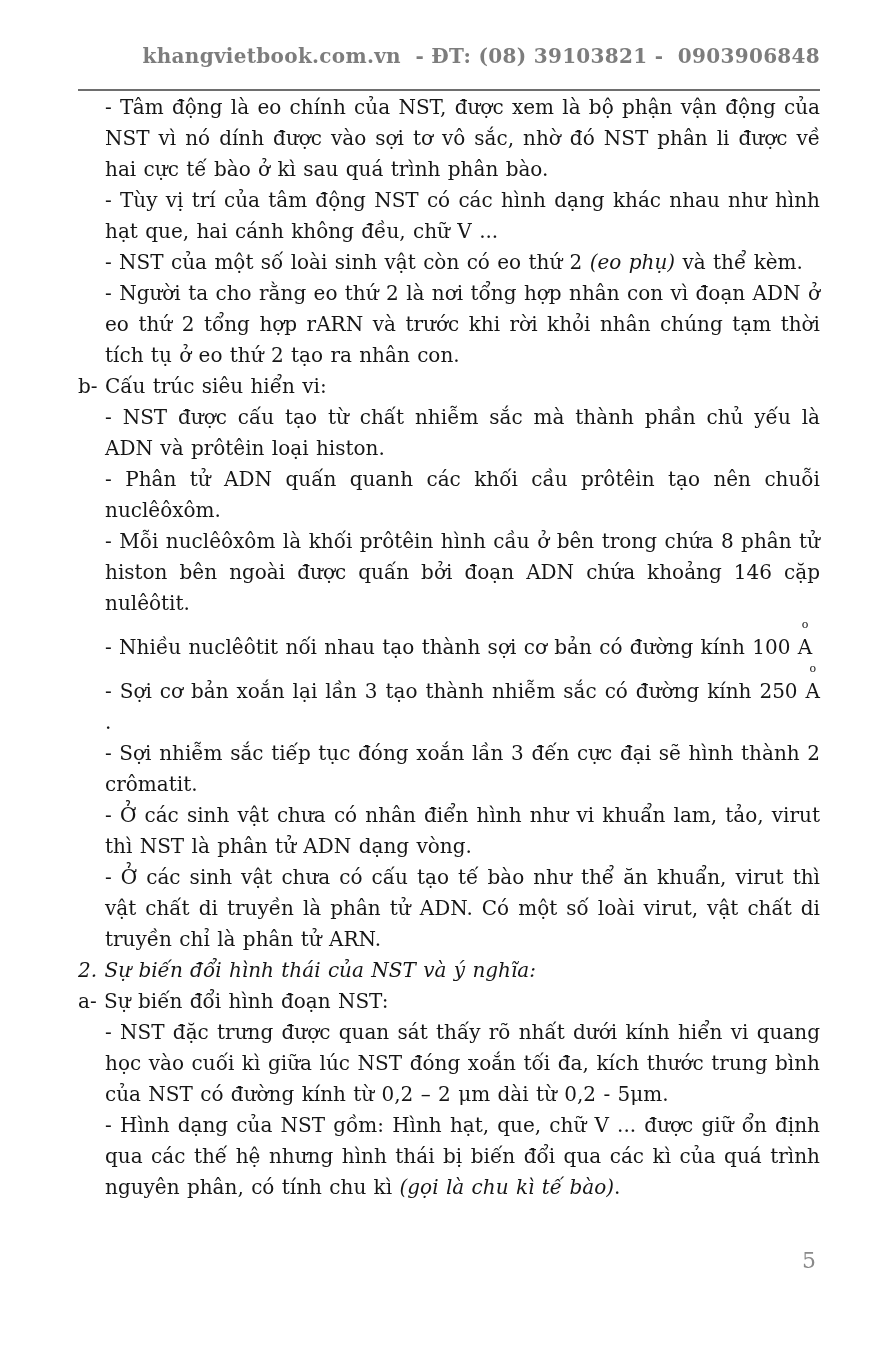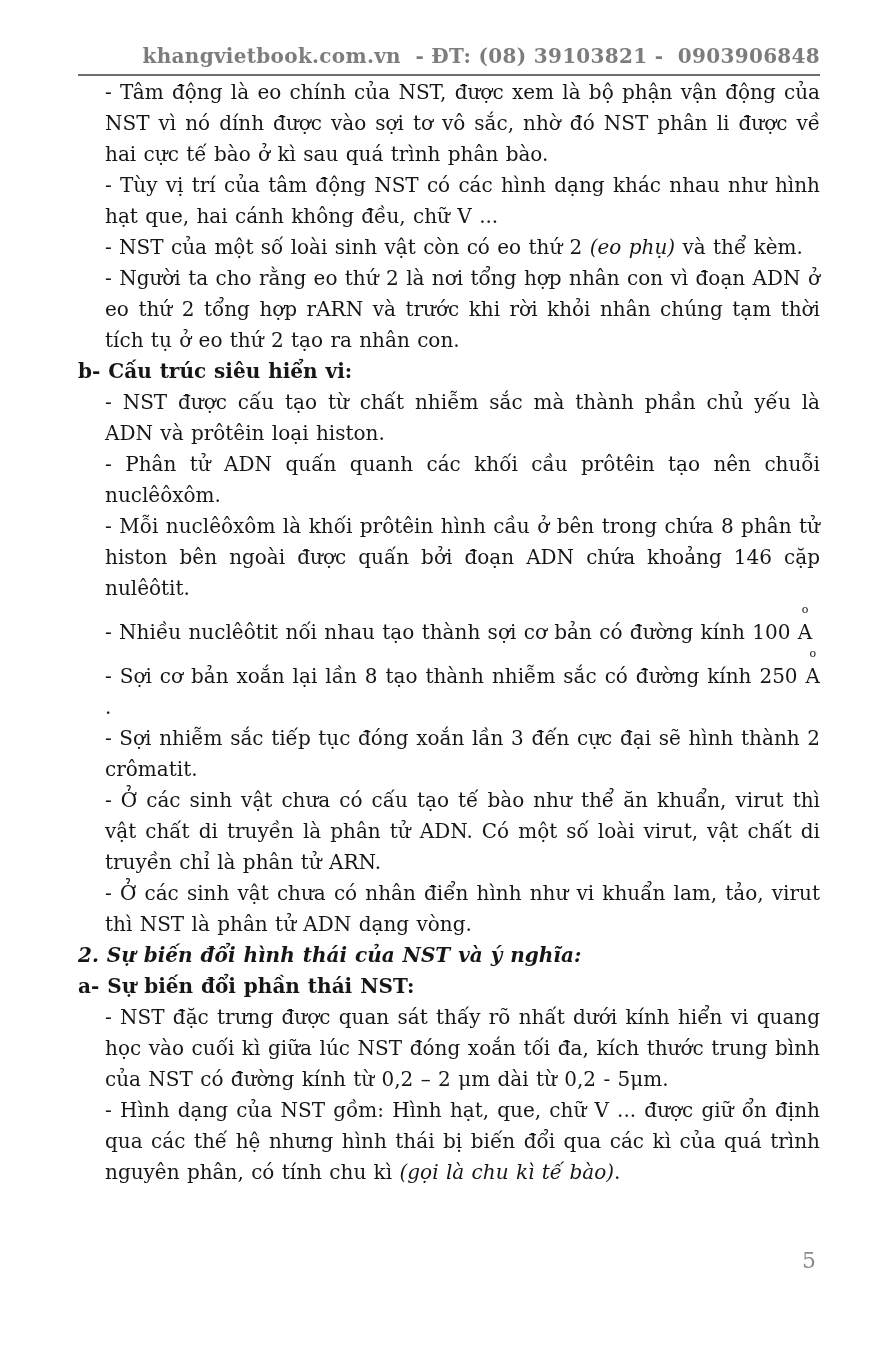--- a/index.html
+++ b/index.html
@@ -9,21 +9,21 @@
     font-family:"DejaVu Serif","Liberation Serif",serif;
     color:#161616;
     position:relative;
     overflow:hidden;
   }
   .page-header{
     margin:44px 76px 0 78px;
     width:742px;
     text-align:right;
     border-bottom:2px solid #6e6e6e;
-    padding-bottom:6px;
+    padding-bottom:21px;
     box-sizing:border-box;
   }
   .page-header .hdr-text{
     font-weight:bold;
     font-size:20px;
     color:#7d7d7d;
     letter-spacing:0.3px;
     white-space:pre;
   }
   .doc{
@@ -34,21 +34,21 @@
     word-spacing:1px;
   }
   .para{
     margin:0;
     padding-left:27px;
     text-align:justify;
     text-align-last:left;
   }
   .heading{
     padding-left:0;
-    font-weight:bold;
+    font-weight:normal;
     text-align:right;
   }
   .heading-italic{
     font-style:italic;
   }
   .it{font-style:italic;}
   .sp-top{margin-top:13px;}
   .ang{
     position:relative;
     display:inline-block;
@@ -90,31 +90,31 @@
 
   <p class="para">- NST được cấu tạo từ chất nhiễm sắc mà thành phần chủ yếu là ADN và prôtêin loại histon.</p>
 
   <p class="para">- Phân tử ADN quấn quanh các khối cầu prôtêin tạo nên chuỗi nuclêôxôm.</p>
 
   <p class="para">- Mỗi nuclêôxôm là khối prôtêin hình cầu ở bên trong chứa 8 phân tử histon bên ngoài được quấn bởi đoạn ADN chứa khoảng 146 cặp nulêôtit.</p>
 
   <p class="para sp-top"><span>- Nhiều nuclêôtit nối nhau tạo thành sợi cơ bản có đường kính 100 </span><span class="ang"><span class="ring">o</span><span>A</span></span><span></span></p>
 
 
-  <p class="para sp-top"><span>- Sợi cơ bản xoắn lại lần 8 tạo thành nhiễm sắc có đường kính 250 </span><span class="ang"><span class="ring">o</span><span>A</span></span><span> .</span></p>
+  <p class="para sp-top"><span>- Sợi cơ bản xoắn lại lần 3 tạo thành nhiễm sắc có đường kính 250 </span><span class="ang"><span class="ring">o</span><span>A</span></span><span> .</span></p>
 
   <p class="para">- Sợi nhiễm sắc tiếp tục đóng xoắn lần 3 đến cực đại sẽ hình thành 2 crômatit.</p>
 
+  <p class="para">- Ở các sinh vật chưa có nhân điển hình như vi khuẩn lam, tảo, virut thì NST là phân tử ADN dạng vòng.</p>
+
   <p class="para">- Ở các sinh vật chưa có cấu tạo tế bào như thể ăn khuẩn, virut thì vật chất di truyền là phân tử ADN. Có một số loài virut, vật chất di truyền chỉ là phân tử ARN.</p>
-
-  <p class="para">- Ở các sinh vật chưa có nhân điển hình như vi khuẩn lam, tảo, virut thì NST là phân tử ADN dạng vòng.</p>
 
   <p class="para heading heading-italic">2. Sự biến đổi hình thái của NST và ý nghĩa:</p>
 
-  <p class="para heading">a- Sự biến đổi phần thái NST:</p>
+  <p class="para heading">a- Sự biến đổi hình đoạn NST:</p>
 
   <p class="para">- NST đặc trưng được quan sát thấy rõ nhất dưới kính hiển vi quang học vào cuối kì giữa lúc NST đóng xoắn tối đa, kích thước trung bình của NST có đường kính từ 0,2 – 2 μm dài từ 0,2 - 5μm.</p>
 
   <p class="para"><span>- Hình dạng của NST gồm: Hình hạt, que, chữ V ... được giữ ổn định qua các thế hệ nhưng hình thái bị biến đổi qua các kì của quá trình nguyên phân, có tính chu kì </span><span class="it">(gọi là chu kì tế bào)</span><span>.</span></p>
 
 </div>
 
 <div class="page-number">5</div>
 
 </body></html>

